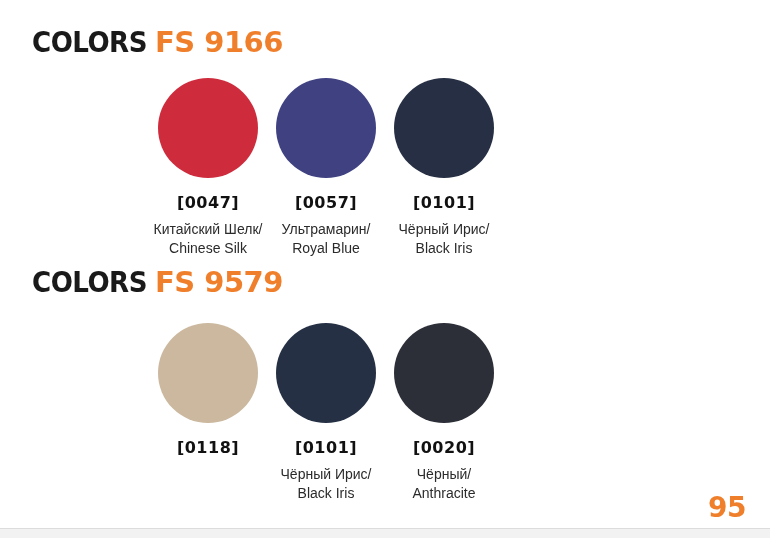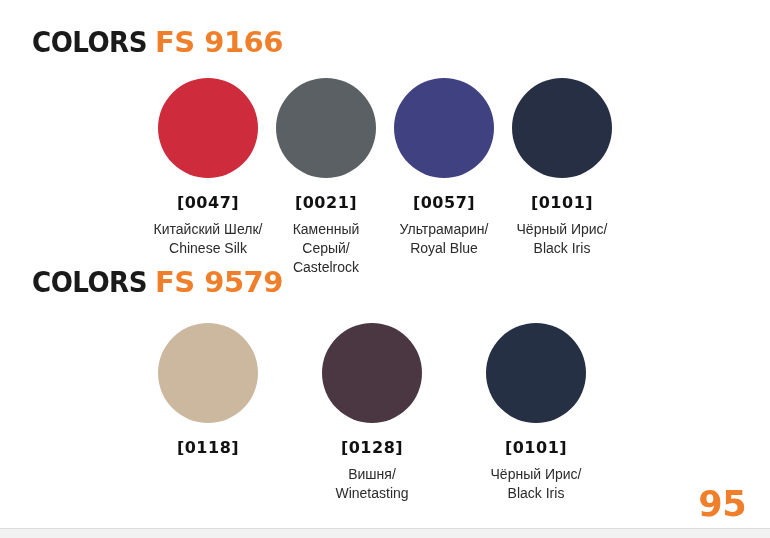--- a/index.html
+++ b/index.html
@@ -82,21 +82,21 @@
   }
 
   
   .page-number {
     position: absolute;
     right: 24px;
     bottom: 16px;
     color: #F07F2B;
     font-family: "DejaVu Sans", sans-serif;
     font-weight: bold;
-    font-size: 35px;
+    font-size: 28px;
     line-height: 1;
     letter-spacing: -0.5px;
   }
   .footer-rule {
     position: absolute;
     left: 0;
     bottom: 9px;
     width: 770px;
     height: 1px;
     background: #dcdcdc;
@@ -120,59 +120,53 @@
   </div>
 
   <div class="swatch-row" style="top:78px; padding-left:149px;">
     <div class="swatch">
       <span class="swatch-dot" style="background:#CE2B3C;"></span>
       <span class="swatch-code">[0047]</span>
       <span class="swatch-name">Китайский Шелк/
 Chinese Silk</span>
     </div>
     <div class="swatch">
-      <span class="swatch-dot" style="background:#5A6063;"></span>
-      <span class="swatch-code">[0021]</span>
-      <span class="swatch-name">Каменный Серый/
-Castelrock</span>
-    </div>
-    <div class="swatch">
       <span class="swatch-dot" style="background:#3F4181;"></span>
       <span class="swatch-code">[0057]</span>
       <span class="swatch-name">Ультрамарин/
 Royal Blue</span>
     </div>
     <div class="swatch">
       <span class="swatch-dot" style="background:#262F43;"></span>
       <span class="swatch-code">[0101]</span>
       <span class="swatch-name">Чёрный Ирис/
 Black Iris</span>
     </div>
   </div>
 
   <div class="section-title" style="top:268px;">
     <span class="word-colors">COLORS</span><span class="word-code">FS 9579</span>
   </div>
 
-  <div class="swatch-row" style="top:323px; padding-left:149px;gap:46px;">
+  <div class="swatch-row" style="top:323px; padding-left:149px;">
     <div class="swatch">
       <span class="swatch-dot" style="background:#CBB89F;"></span>
       <span class="swatch-code">[0118]</span>
-    </div>
-    <div class="swatch">
-      <span class="swatch-dot" style="background:#4B3742;"></span>
-      <span class="swatch-code">[0128]</span>
-      <span class="swatch-name">Вишня/
-Winetasting</span>
     </div>
     <div class="swatch">
       <span class="swatch-dot" style="background:#253044;"></span>
       <span class="swatch-code">[0101]</span>
       <span class="swatch-name">Чёрный Ирис/
 Black Iris</span>
+    </div>
+    <div class="swatch">
+      <span class="swatch-dot" style="background:#2C2F38;"></span>
+      <span class="swatch-code">[0020]</span>
+      <span class="swatch-name">Чёрный/
+Anthracite</span>
     </div>
   </div>
 
   <div class="page-number">95</div>
   <div class="footer-rule"></div>
   <div class="footer-band"></div>
 
 </div>
 
 </body></html>

